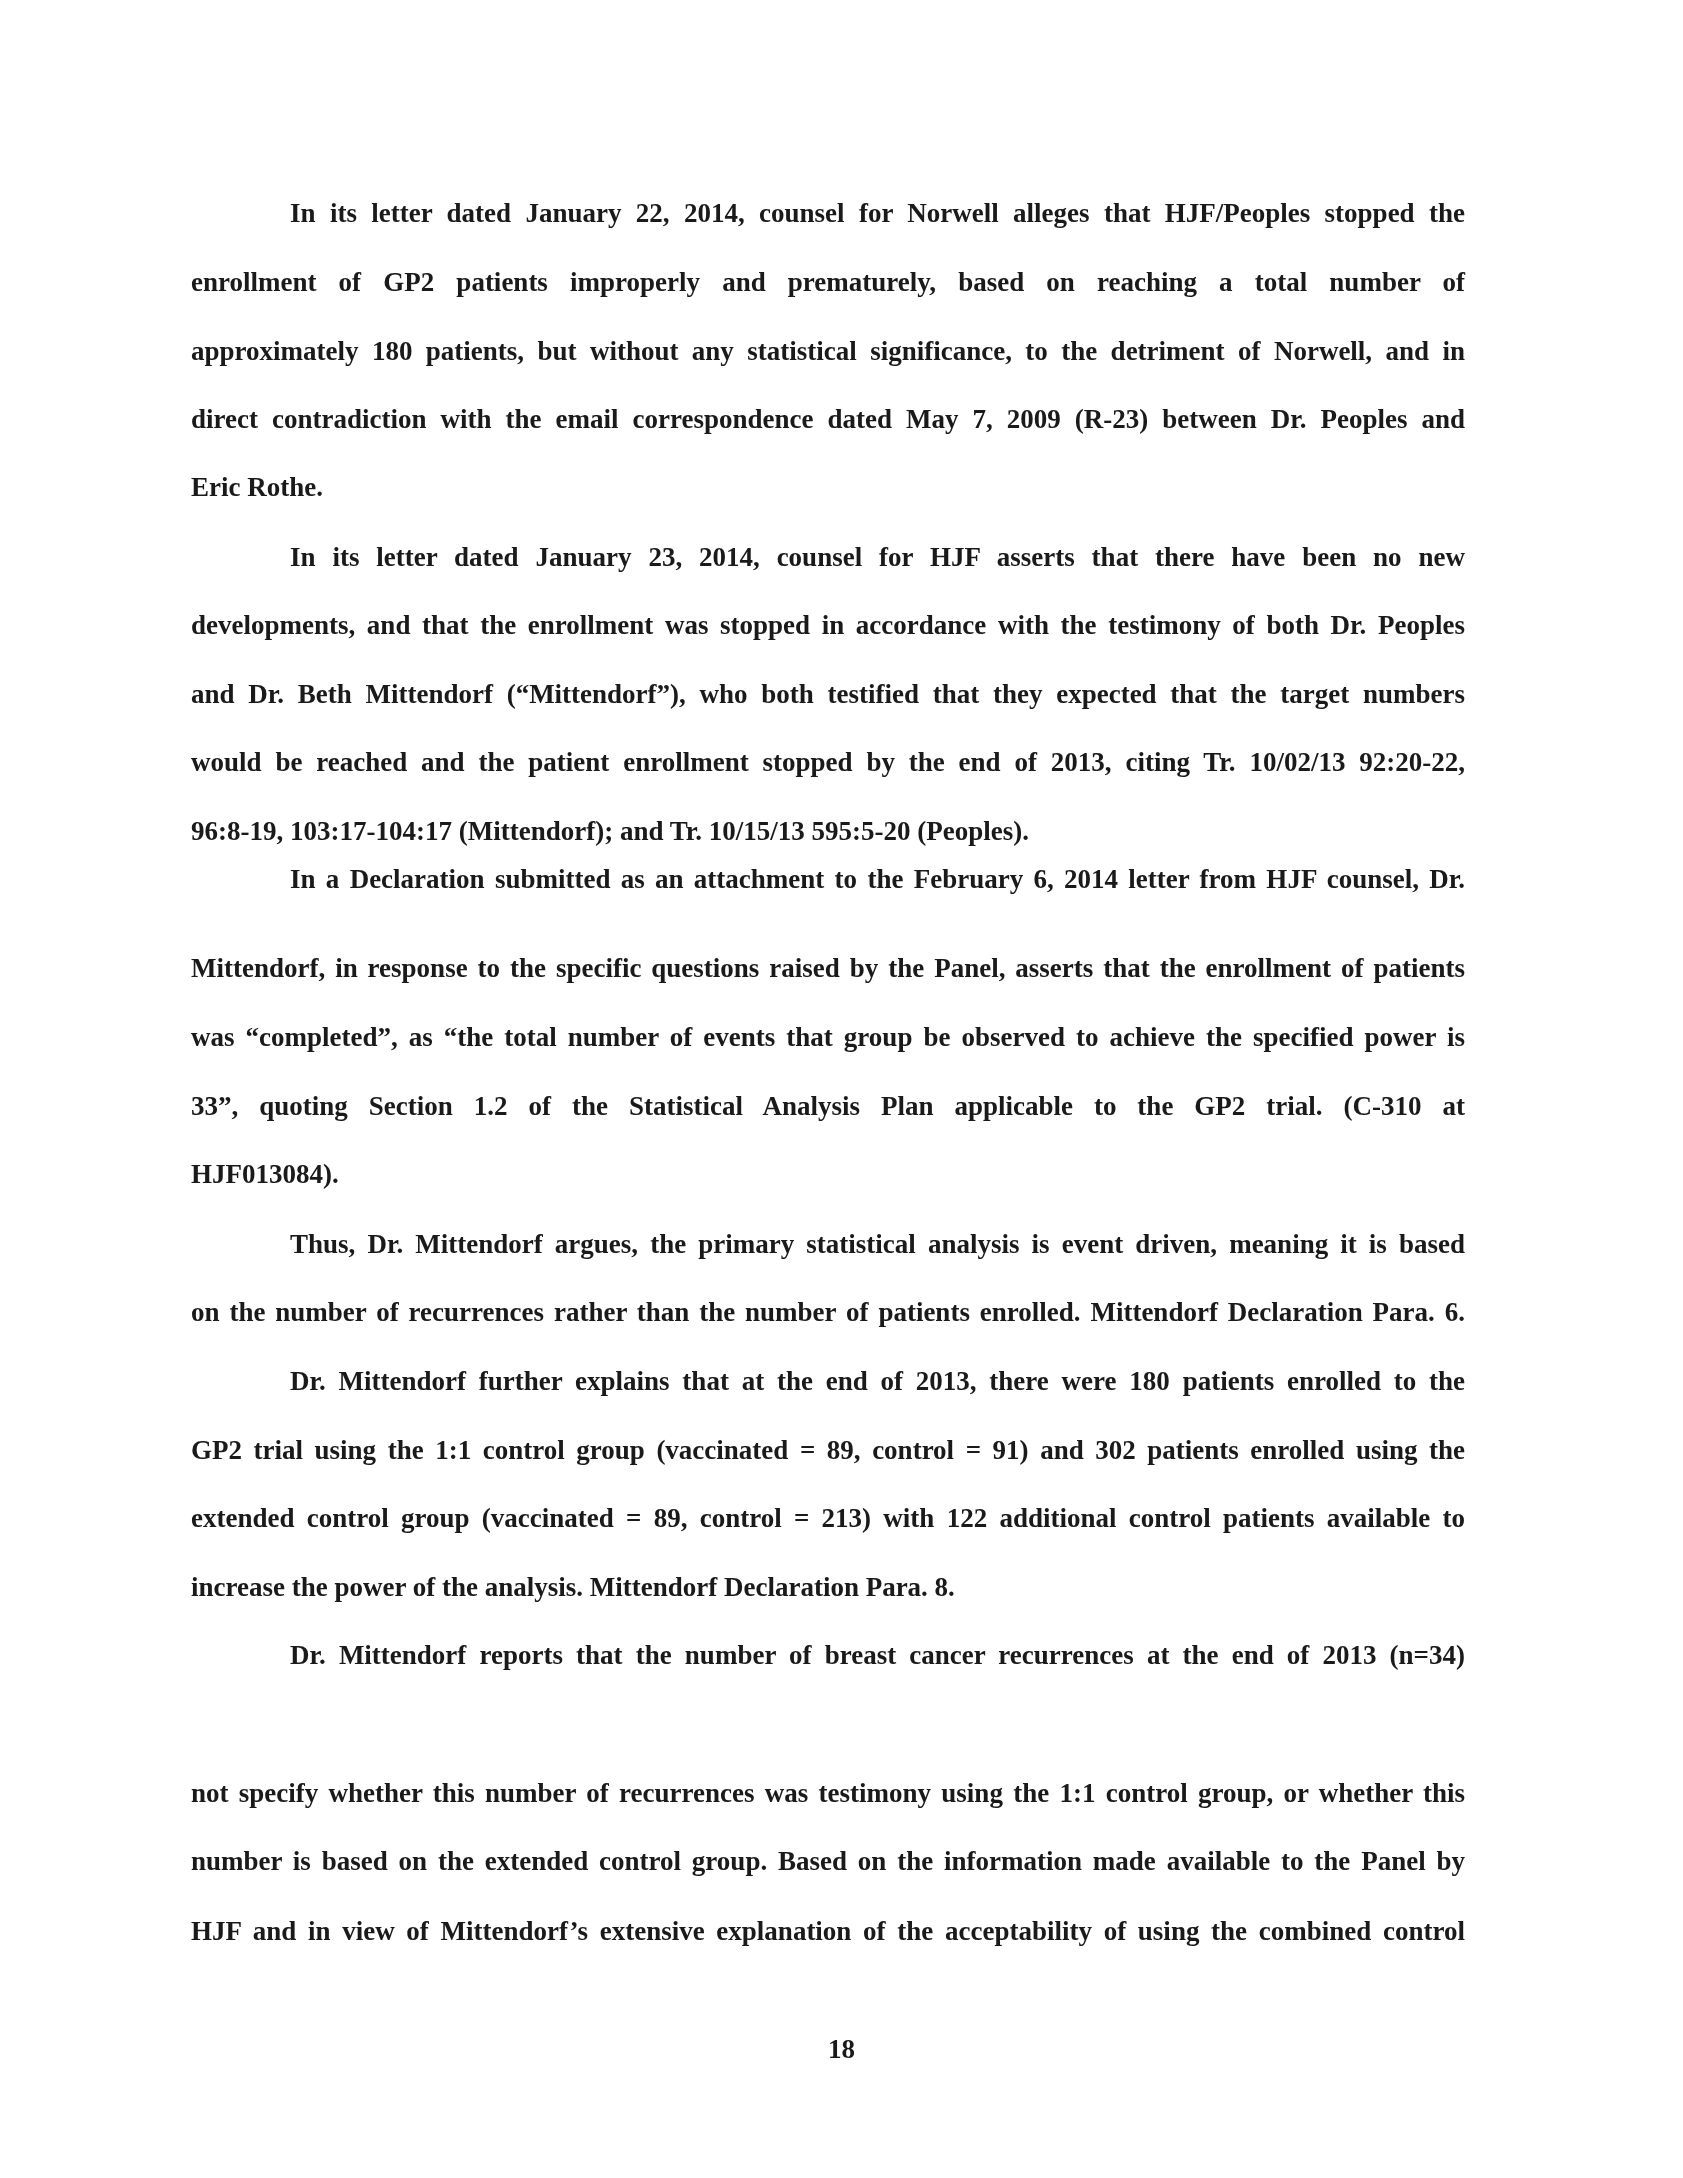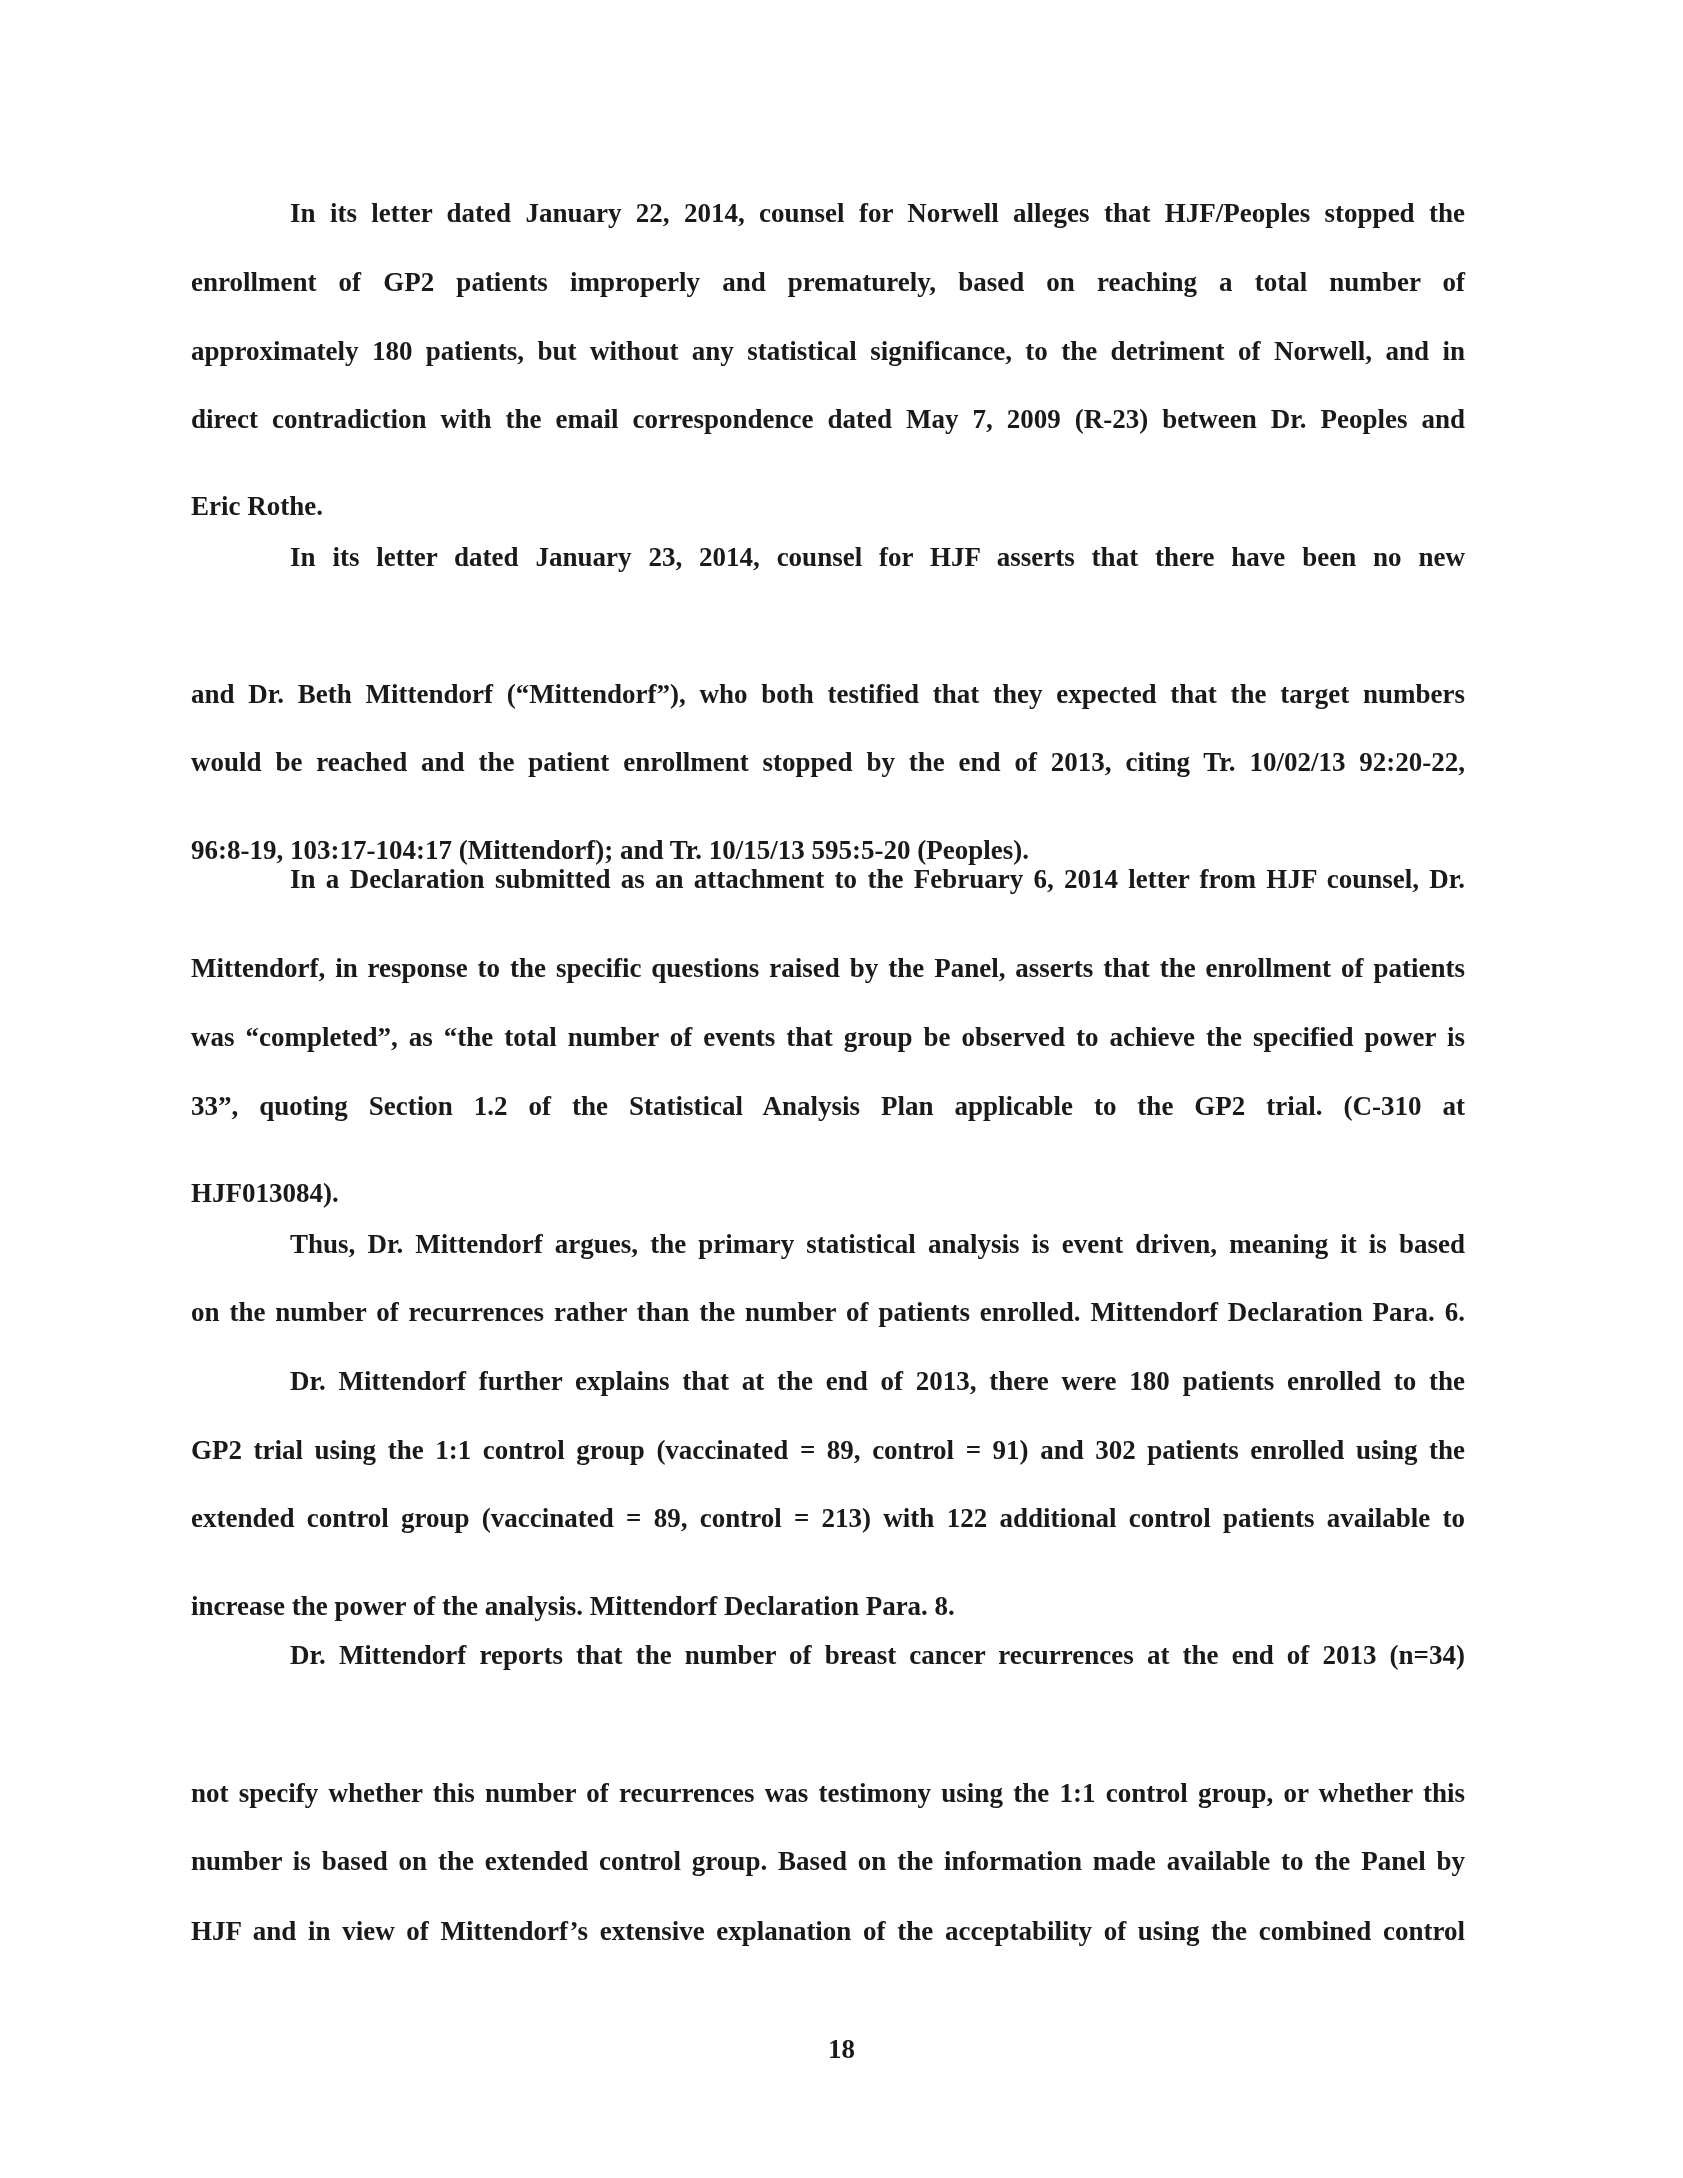--- a/index.html
+++ b/index.html
@@ -1,37 +1,38 @@
 <!DOCTYPE html>
 <html><head>
 <meta charset="utf-8">
 <style>
   html, body { margin: 0; padding: 0; background: #ffffff; }
   body { width: 1683px; height: 2178px; position: relative; overflow: hidden;
          font-family: "Liberation Serif", "DejaVu Serif", serif; color: #1a1a1a; }
   .page { position: absolute; left: 0; top: 0; width: 1683px; height: 2178px; font-weight: bold; }
   .line { position: absolute; left: 191px; width: 1274px; font-size: 27px; line-height: 34px;
           white-space: nowrap; text-align: justify; text-align-last: justify; }
-  .line.last { text-align-last: left; margin-top: 19px; }
+  .line.last { text-align-last: left; }
   .line.indent { left: 290px; width: 1175px; }
   .pagenum { position: absolute; left: 0; width: 1683px; text-align: center; top: 2032px;
              font-size: 27px; line-height: 34px; }
 </style>
 </head>
 <body>
 
 <div class="page">
 
   <div class="line indent" style="top:196px">In its letter dated January 22, 2014, counsel for Norwell alleges that HJF/Peoples stopped the</div>
   <div class="line" style="top:265px">enrollment of GP2 patients improperly and prematurely, based on reaching a total number of</div>
   <div class="line" style="top:334px">approximately 180 patients, but without any statistical significance, to the detriment of Norwell, and in</div>
   <div class="line" style="top:402px">direct contradiction with the email correspondence dated May 7, 2009 (R-23) between Dr. Peoples and</div>
   <div class="line last" style="top:470px">Eric Rothe.</div>
 
   <div class="line indent" style="top:540px">In its letter dated January 23, 2014, counsel for HJF asserts that there have been no new</div>
+  <div class="line" style="top:608px">developments, and that the enrollment was stopped in accordance with the testimony of both Dr. Peoples</div>
   <div class="line" style="top:677px">and Dr. Beth Mittendorf (“Mittendorf”), who both testified that they expected that the target numbers</div>
   <div class="line" style="top:745px">would be reached and the patient enrollment stopped by the end of 2013, citing Tr. 10/02/13 92:20-22,</div>
   <div class="line last" style="top:814px">96:8-19, 103:17-104:17 (Mittendorf); and Tr. 10/15/13 595:5-20 (Peoples).</div>
 
   <div class="line indent" style="top:862px">In a Declaration submitted as an attachment to the February 6, 2014 letter from HJF counsel, Dr.</div>
   <div class="line" style="top:951px">Mittendorf, in response to the specific questions raised by the Panel, asserts that the enrollment of patients</div>
   <div class="line" style="top:1020px">was “completed”, as “the total number of events that group be observed to achieve the specified power is</div>
   <div class="line" style="top:1089px">33”, quoting Section 1.2 of the Statistical Analysis Plan applicable to the GP2 trial.  (C-310 at</div>
   <div class="line last" style="top:1157px">HJF013084).</div>
 

